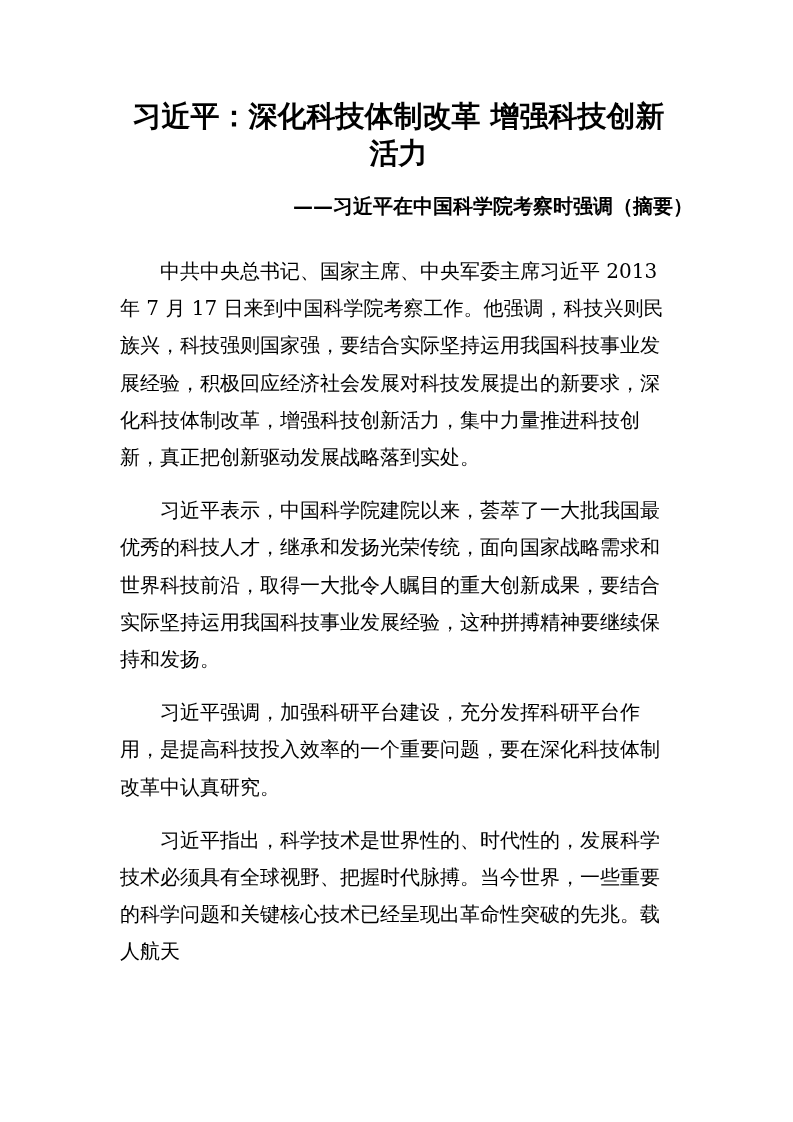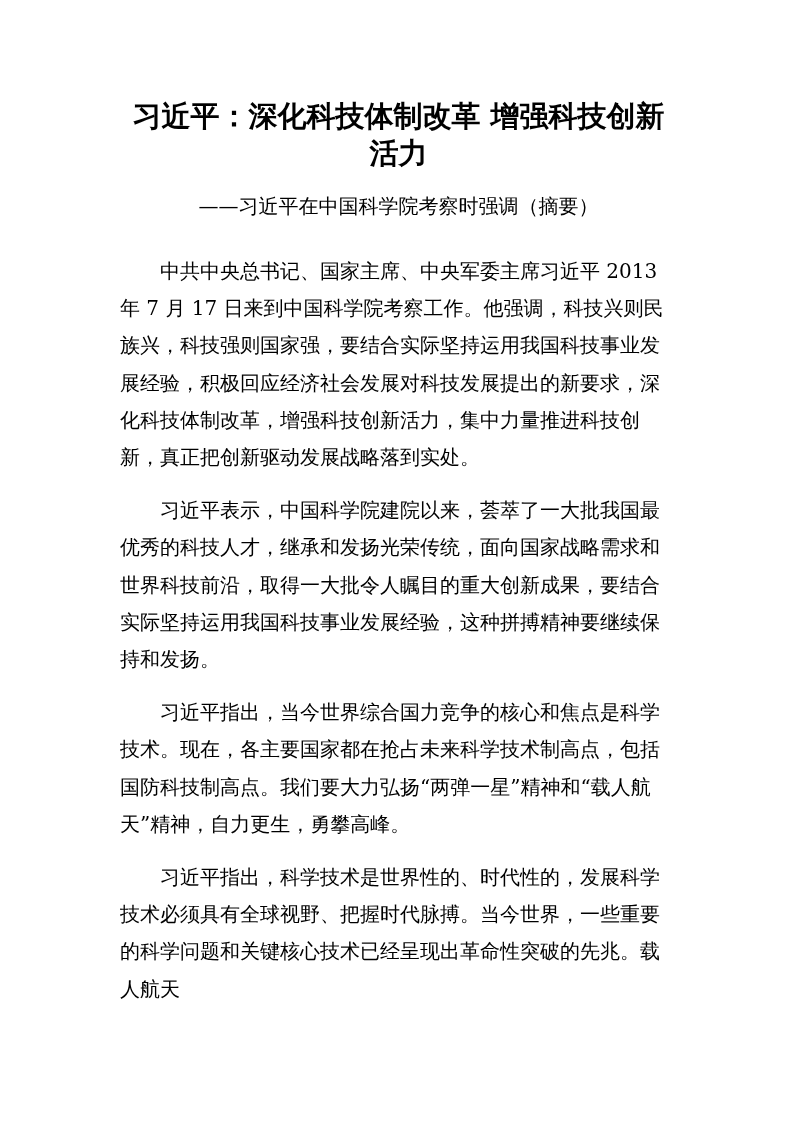--- a/index.html
+++ b/index.html
@@ -22,24 +22,24 @@
     font-weight: 700;
     font-size: 29px;
     line-height: 37px;
     text-align: center;
     margin: 0 auto 16px auto;
     max-width: 545px;
     color: #000000;
   }
   .doc-subtitle {
     font-family: "DejaVu Serif", serif;
-    font-weight: 400;
+    font-weight: 700;
     font-size: 20px;
     line-height: 37px;
-    text-align: center;
+    text-align: right;
     margin: 0 0 28px 0;
     color: #000000;
   }
   .doc-body p {
     font-family: "DejaVu Serif", serif;
     font-size: 20px;
     line-height: 37.2px;
     margin: 16px;
     text-indent: 2em;
     text-align: left;
@@ -52,16 +52,16 @@
 <body>
 
 <div class="page">
   <h1 class="doc-title">习近平：深化科技体制改革 增强科技创新活力</h1>
 
   <h2 class="doc-subtitle">——习近平在中国科学院考察时强调（摘要）</h2>
 
   <div class="doc-body">
     <p>中共中央总书记、国家主席、中央军委主席习近平 2013 年 7 月 17 日来到中国科学院考察工作。他强调，科技兴则民族兴，科技强则国家强，要结合实际坚持运用我国科技事业发展经验，积极回应经济社会发展对科技发展提出的新要求，深化科技体制改革，增强科技创新活力，集中力量推进科技创新，真正把创新驱动发展战略落到实处。</p>
     <p>习近平表示，中国科学院建院以来，荟萃了一大批我国最优秀的科技人才，继承和发扬光荣传统，面向国家战略需求和世界科技前沿，取得一大批令人瞩目的重大创新成果，要结合实际坚持运用我国科技事业发展经验，这种拼搏精神要继续保持和发扬。</p>
-    <p>习近平指出，当今世界综合国力竞争的核心和焦点是科学技术。现在，各主要国家都在抢占未来科学技术制高点，包括国防科技制高点。我们要大力弘扬“两弹一星”精神和“载人航天”精神，自力更生，勇攀高峰。</p>
+    <p>习近平强调，加强科研平台建设，充分发挥科研平台作用，是提高科技投入效率的一个重要问题，要在深化科技体制改革中认真研究。</p>
     <p>习近平指出，科学技术是世界性的、时代性的，发展科学技术必须具有全球视野、把握时代脉搏。当今世界，一些重要的科学问题和关键核心技术已经呈现出革命性突破的先兆。载人航天</p>
   </div>
 </div>
 
 </body></html>

